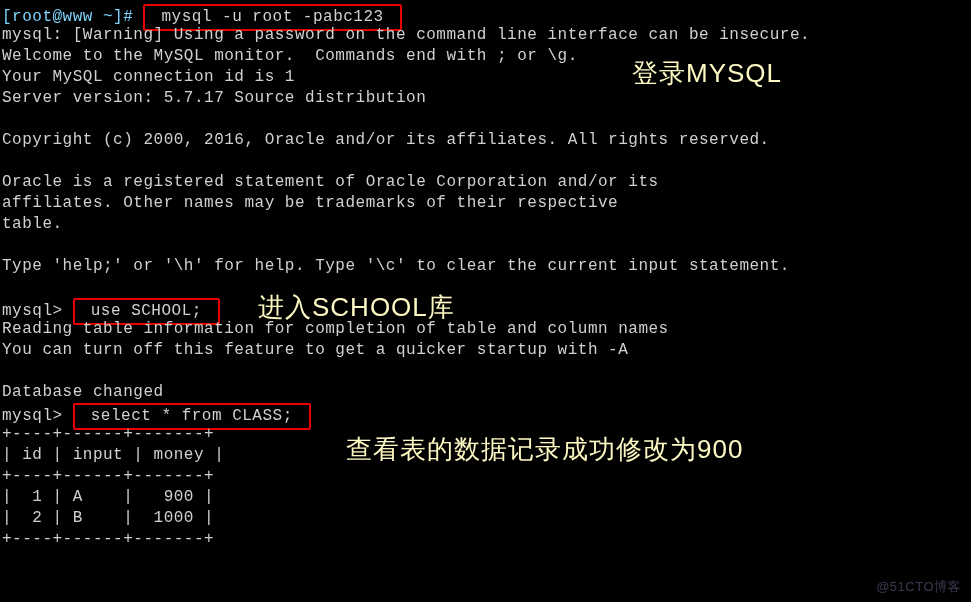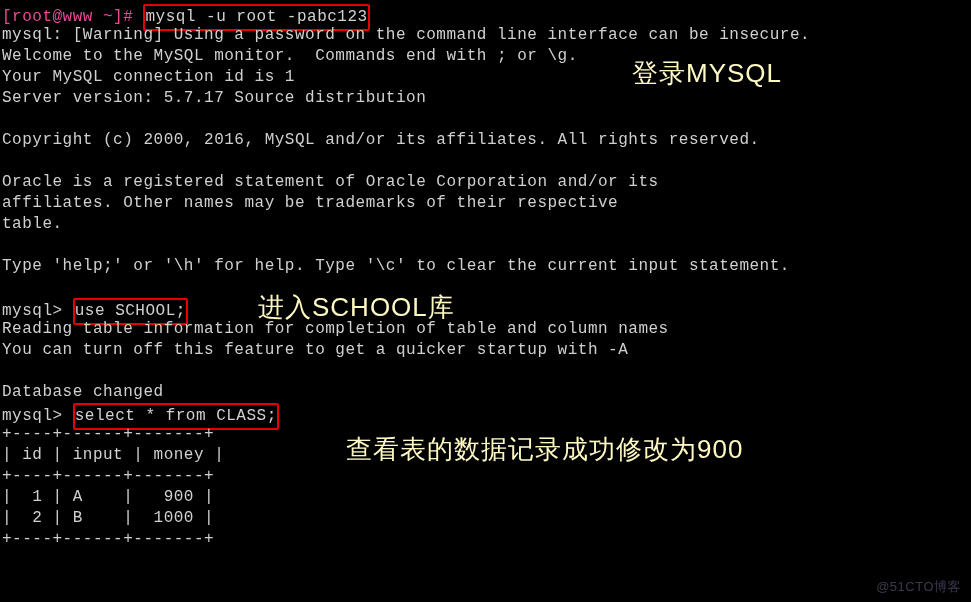--- a/index.html
+++ b/index.html
@@ -18,25 +18,25 @@
       position: relative;
       letter-spacing: 0.5px;
       overflow: hidden;
     }
     .line {
       white-space: pre;
       line-height: 21px;
       height: 21px;
     }
     .prompt-white {
-      color: #ec4899;
+      color: #7dd3fc;
     }
     .red-box {
       border: 2.5px solid #e60000;
-      padding: 1px 0;
+      padding: 1px 16px;
       display: inline-block;
       border-radius: 2px;
     }
     .red-annotation {
       color: #fef9c3;
       font-family: 'Helvetica Neue', Arial, sans-serif;
       font-size: 26px;
       font-weight: 500;
       position: absolute;
       letter-spacing: 1px;
@@ -58,21 +58,21 @@
 </head>
 <body>
 
 <div class="line"><span class="prompt-white">[root@www ~]# </span><span class="red-box"><span>mysql -u root -pabc123</span></span></div>
 
 <div class="line">mysql: [Warning] Using a password on the command line interface can be insecure.</div>
 <div class="line">Welcome to the MySQL monitor.  Commands end with ; or \g.</div>
 <div class="line">Your MySQL connection id is 1</div>
 <div class="line">Server version: 5.7.17 Source distribution</div>
 <div class="line"> </div>
-<div class="line">Copyright (c) 2000, 2016, MySQL and/or its affiliates. All rights reserved.</div>
+<div class="line">Copyright (c) 2000, 2016, Oracle and/or its affiliates. All rights reserved.</div>
 <div class="line"> </div>
 <div class="line">Oracle is a registered statement of Oracle Corporation and/or its</div>
 <div class="line">affiliates. Other names may be trademarks of their respective</div>
 <div class="line">table.</div>
 <div class="line"> </div>
 <div class="line">Type 'help;' or '\h' for help. Type '\c' to clear the current input statement.</div>
 <div class="line"> </div>
 
 <div class="line"><span>mysql&gt; </span><span class="red-box"><span>use SCHOOL;</span></span></div>
 

